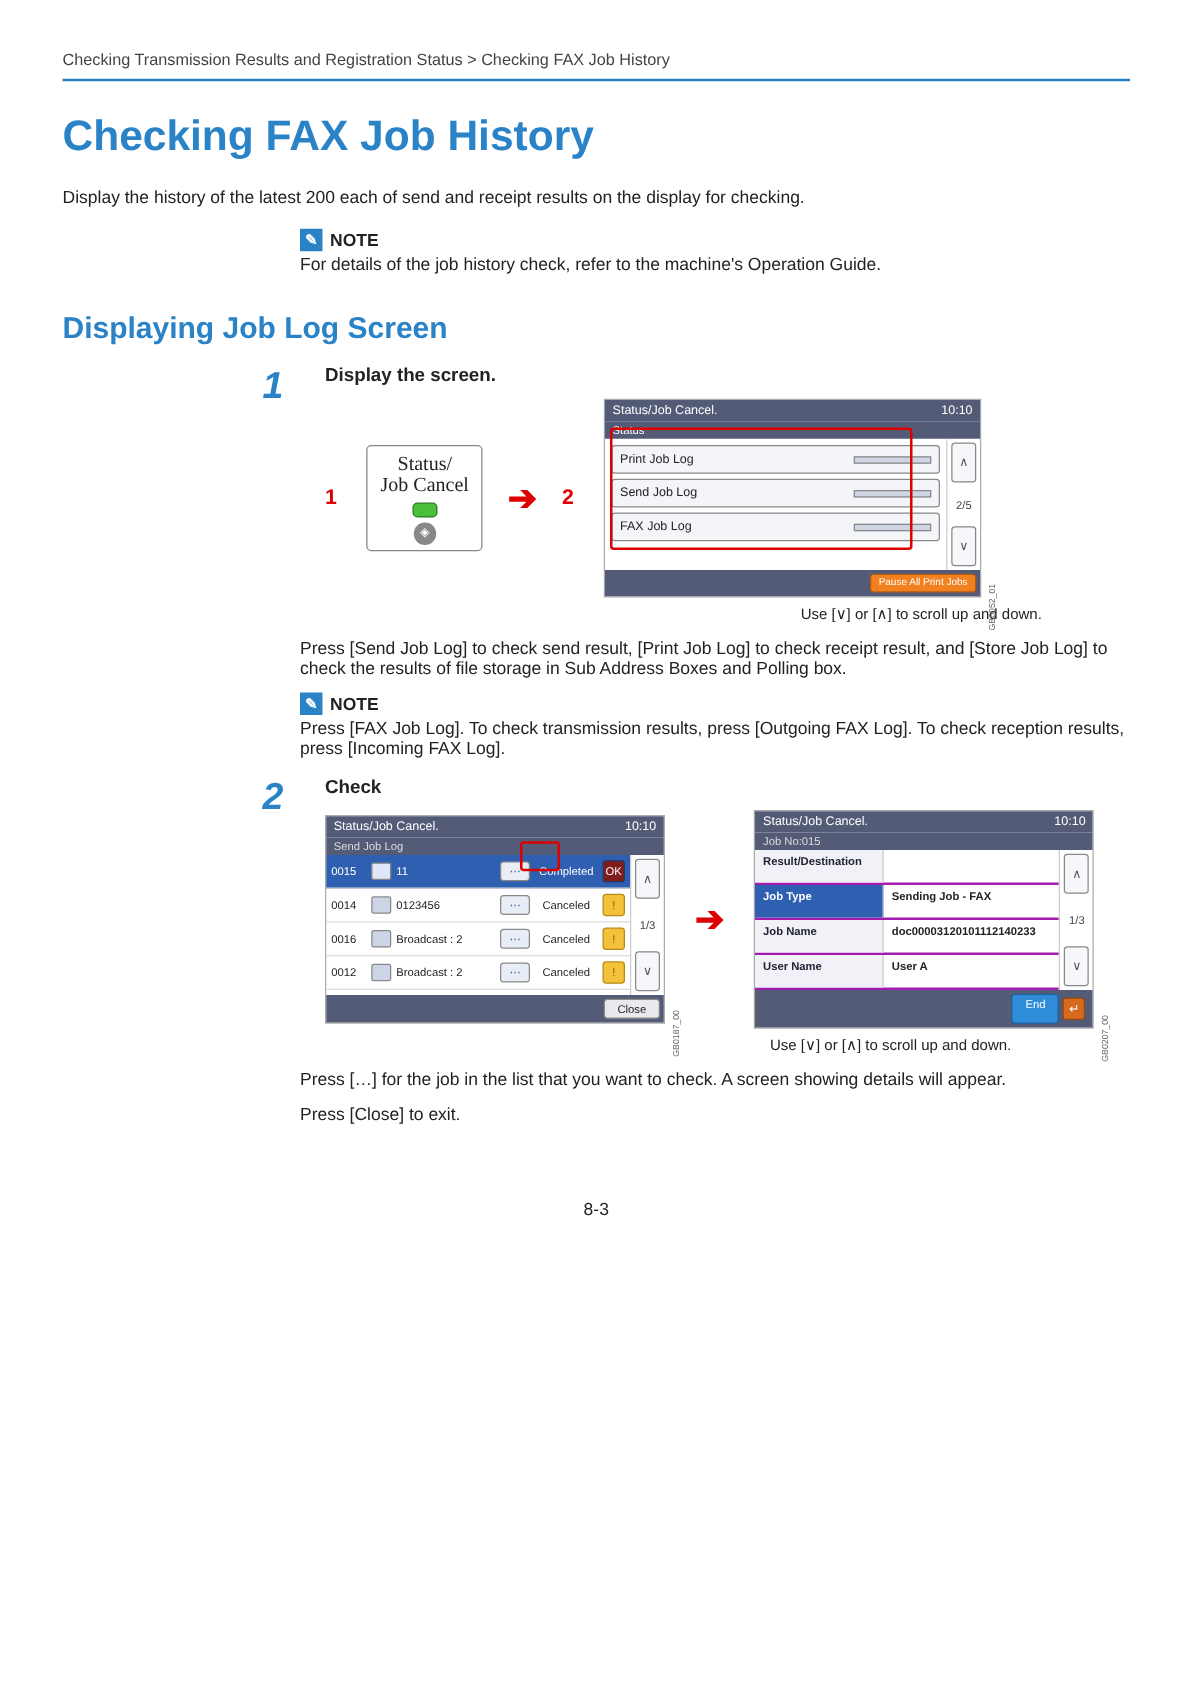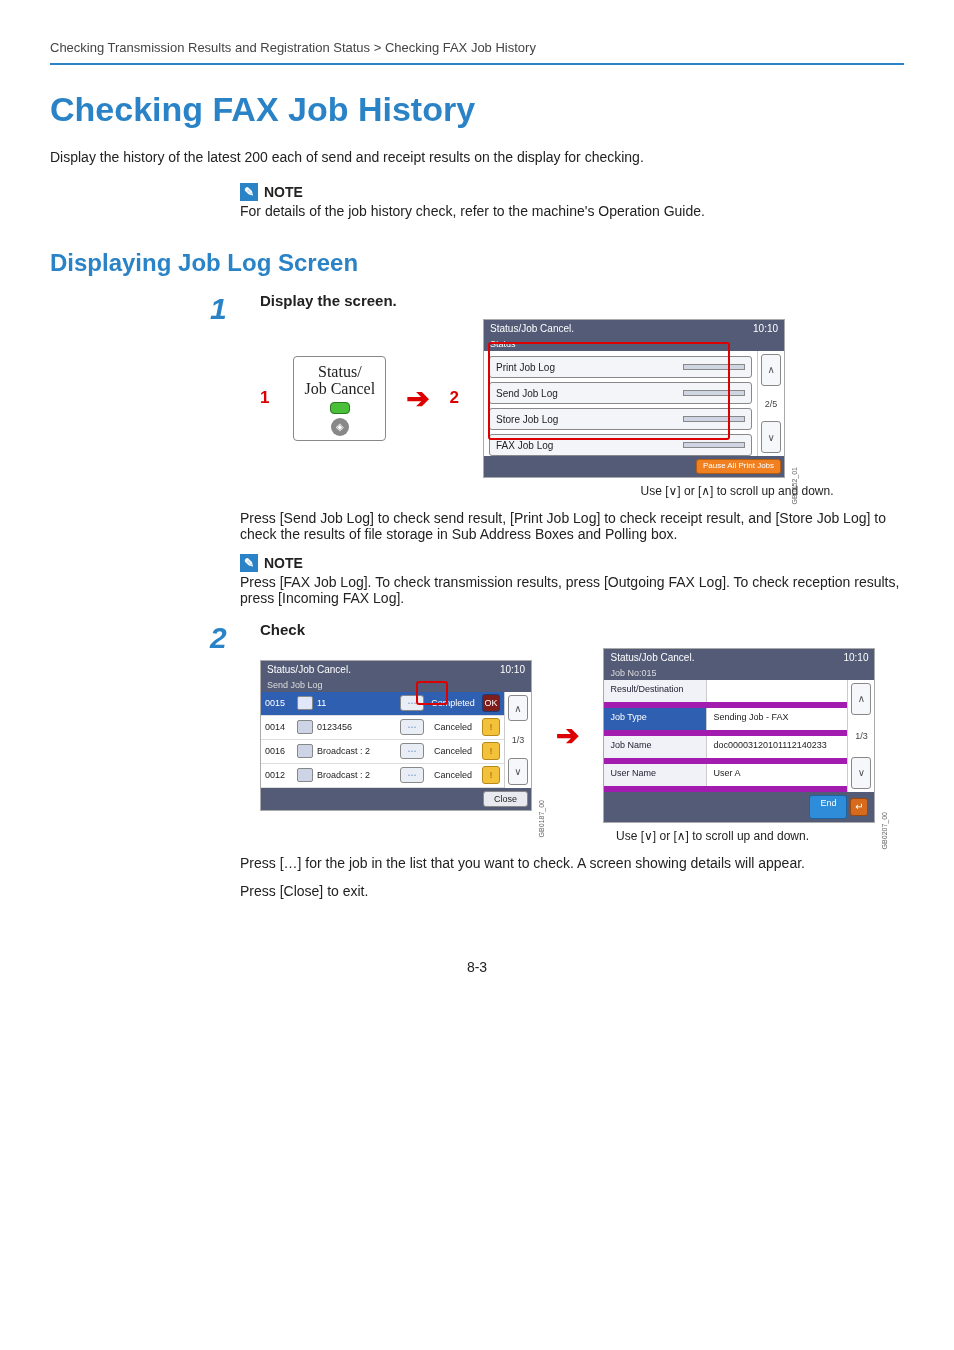--- a/index.html
+++ b/index.html
@@ -234,21 +234,21 @@
   
   .panel2 {
     background: #fff;
     border: 1px solid #aaa;
     width: 270px;
     font-size: 10px;
     position: relative;
   }
   .p2-header { background: #535b77; color: #fff; display: flex; justify-content: space-between; padding: 3px 6px; font-size: 10px; }
   .p2-sub { background: #535b77; color: #ddd; padding: 2px 6px; font-size: 9px; }
-  .p2-body { display: flex; height: 96px; }
+  .p2-body { display: flex; height: 112px; }
   .p2-list { flex: 1; display: flex; flex-direction: column; }
   .p2-row {
     display: flex; align-items: center; height: 26px; padding: 0 4px;
     border-bottom: 1px solid #ddd; gap: 4px; font-size: 9px;
   }
   .p2-row.sel { background: #2e5fb0; color: #fff; }
   .p2-row .jid { width: 28px; }
   .p2-row .ficon { width: 14px; height: 12px; background: #ccd4e6; border: 1px solid #888; border-radius: 2px; flex-shrink:0;}
   .p2-row.sel .ficon { background: #dfe7f8; }
   .p2-row .dest { flex: 1; }
@@ -265,21 +265,21 @@
   .sicon.warn { background: #f4c13a; color:#8a5a00; border: 1px solid #b78a17;}
   .p2-side { width: 26px; display: flex; flex-direction: column; border-left: 1px solid #ccc; }
   .p2-side .side-btn, .p2-side .side-mid { margin:3px; }
   .p2-footer { background: #535b77; display:flex; justify-content:flex-end; padding:3px;}
   .close-btn { background:#e8eaf0; border:1px solid #888; border-radius:3px; font-size:9px; padding:2px 10px;}
   .red-frame.dotsframe { top: 20px; left: 155px; width: 28px; height: 20px; }
 
   
   .p3-body { display:flex; height: 112px;}
   .p3-rows { flex:1; display:flex; flex-direction:column; }
-  .p3-row { display:flex; height:26px; border-bottom: 6px solid #a21caf; }
+  .p3-row { display:flex; height:26px; border-bottom: 2px solid #a21caf; font-weight: bold; }
   .p3-label { width: 90px; background: #f0f2f7; border-right: 1px solid #ccc; padding: 4px 6px; font-size: 9px; color: #223; }
   .p3-label.sel { background: #2e5fb0; color: #fff; }
   .p3-value { flex:1; padding:4px 6px; font-size:9px;}
   .end-btn { background:#2e8cd8; color:#fff; border:1px solid #1b64a1; border-radius:3px; font-size:9px; padding:2px 10px;}
   .enter-btn { background:#d66b1e; border:1px solid #9a490e; width:16px; height:16px; margin:3px; border-radius:3px; display:flex; align-items:center; justify-content:center; color:#fff; font-size:10px;}
 
   .gb-label { position:absolute; right:-14px; bottom:10px; transform: rotate(-90deg); transform-origin: right bottom; font-size:7px; color:#666; }
 
   .figs2 {
     display:flex; align-items:center; gap: 24px; margin: 10px 0 6px 0;
@@ -329,24 +329,20 @@
         </div>
         <div class="panel-subheader">Status</div>
         <div class="panel-body">
           <div class="panel-list">
             <div class="panel-item">
                 <span>Print Job Log</span>
                 <span class="bar"></span>
               </div>
             <div class="panel-item">
                 <span>Send Job Log</span>
-                <span class="bar"></span>
-              </div>
-            <div class="panel-item">
-                <span>Store Job Log</span>
                 <span class="bar"></span>
               </div>
             <div class="panel-item">
                 <span>FAX Job Log</span>
                 <span class="bar"></span>
               </div>
           </div>
           <div class="panel-side">
             <div class="side-btn">∧</div>
             <div class="side-mid">2/5</div>

